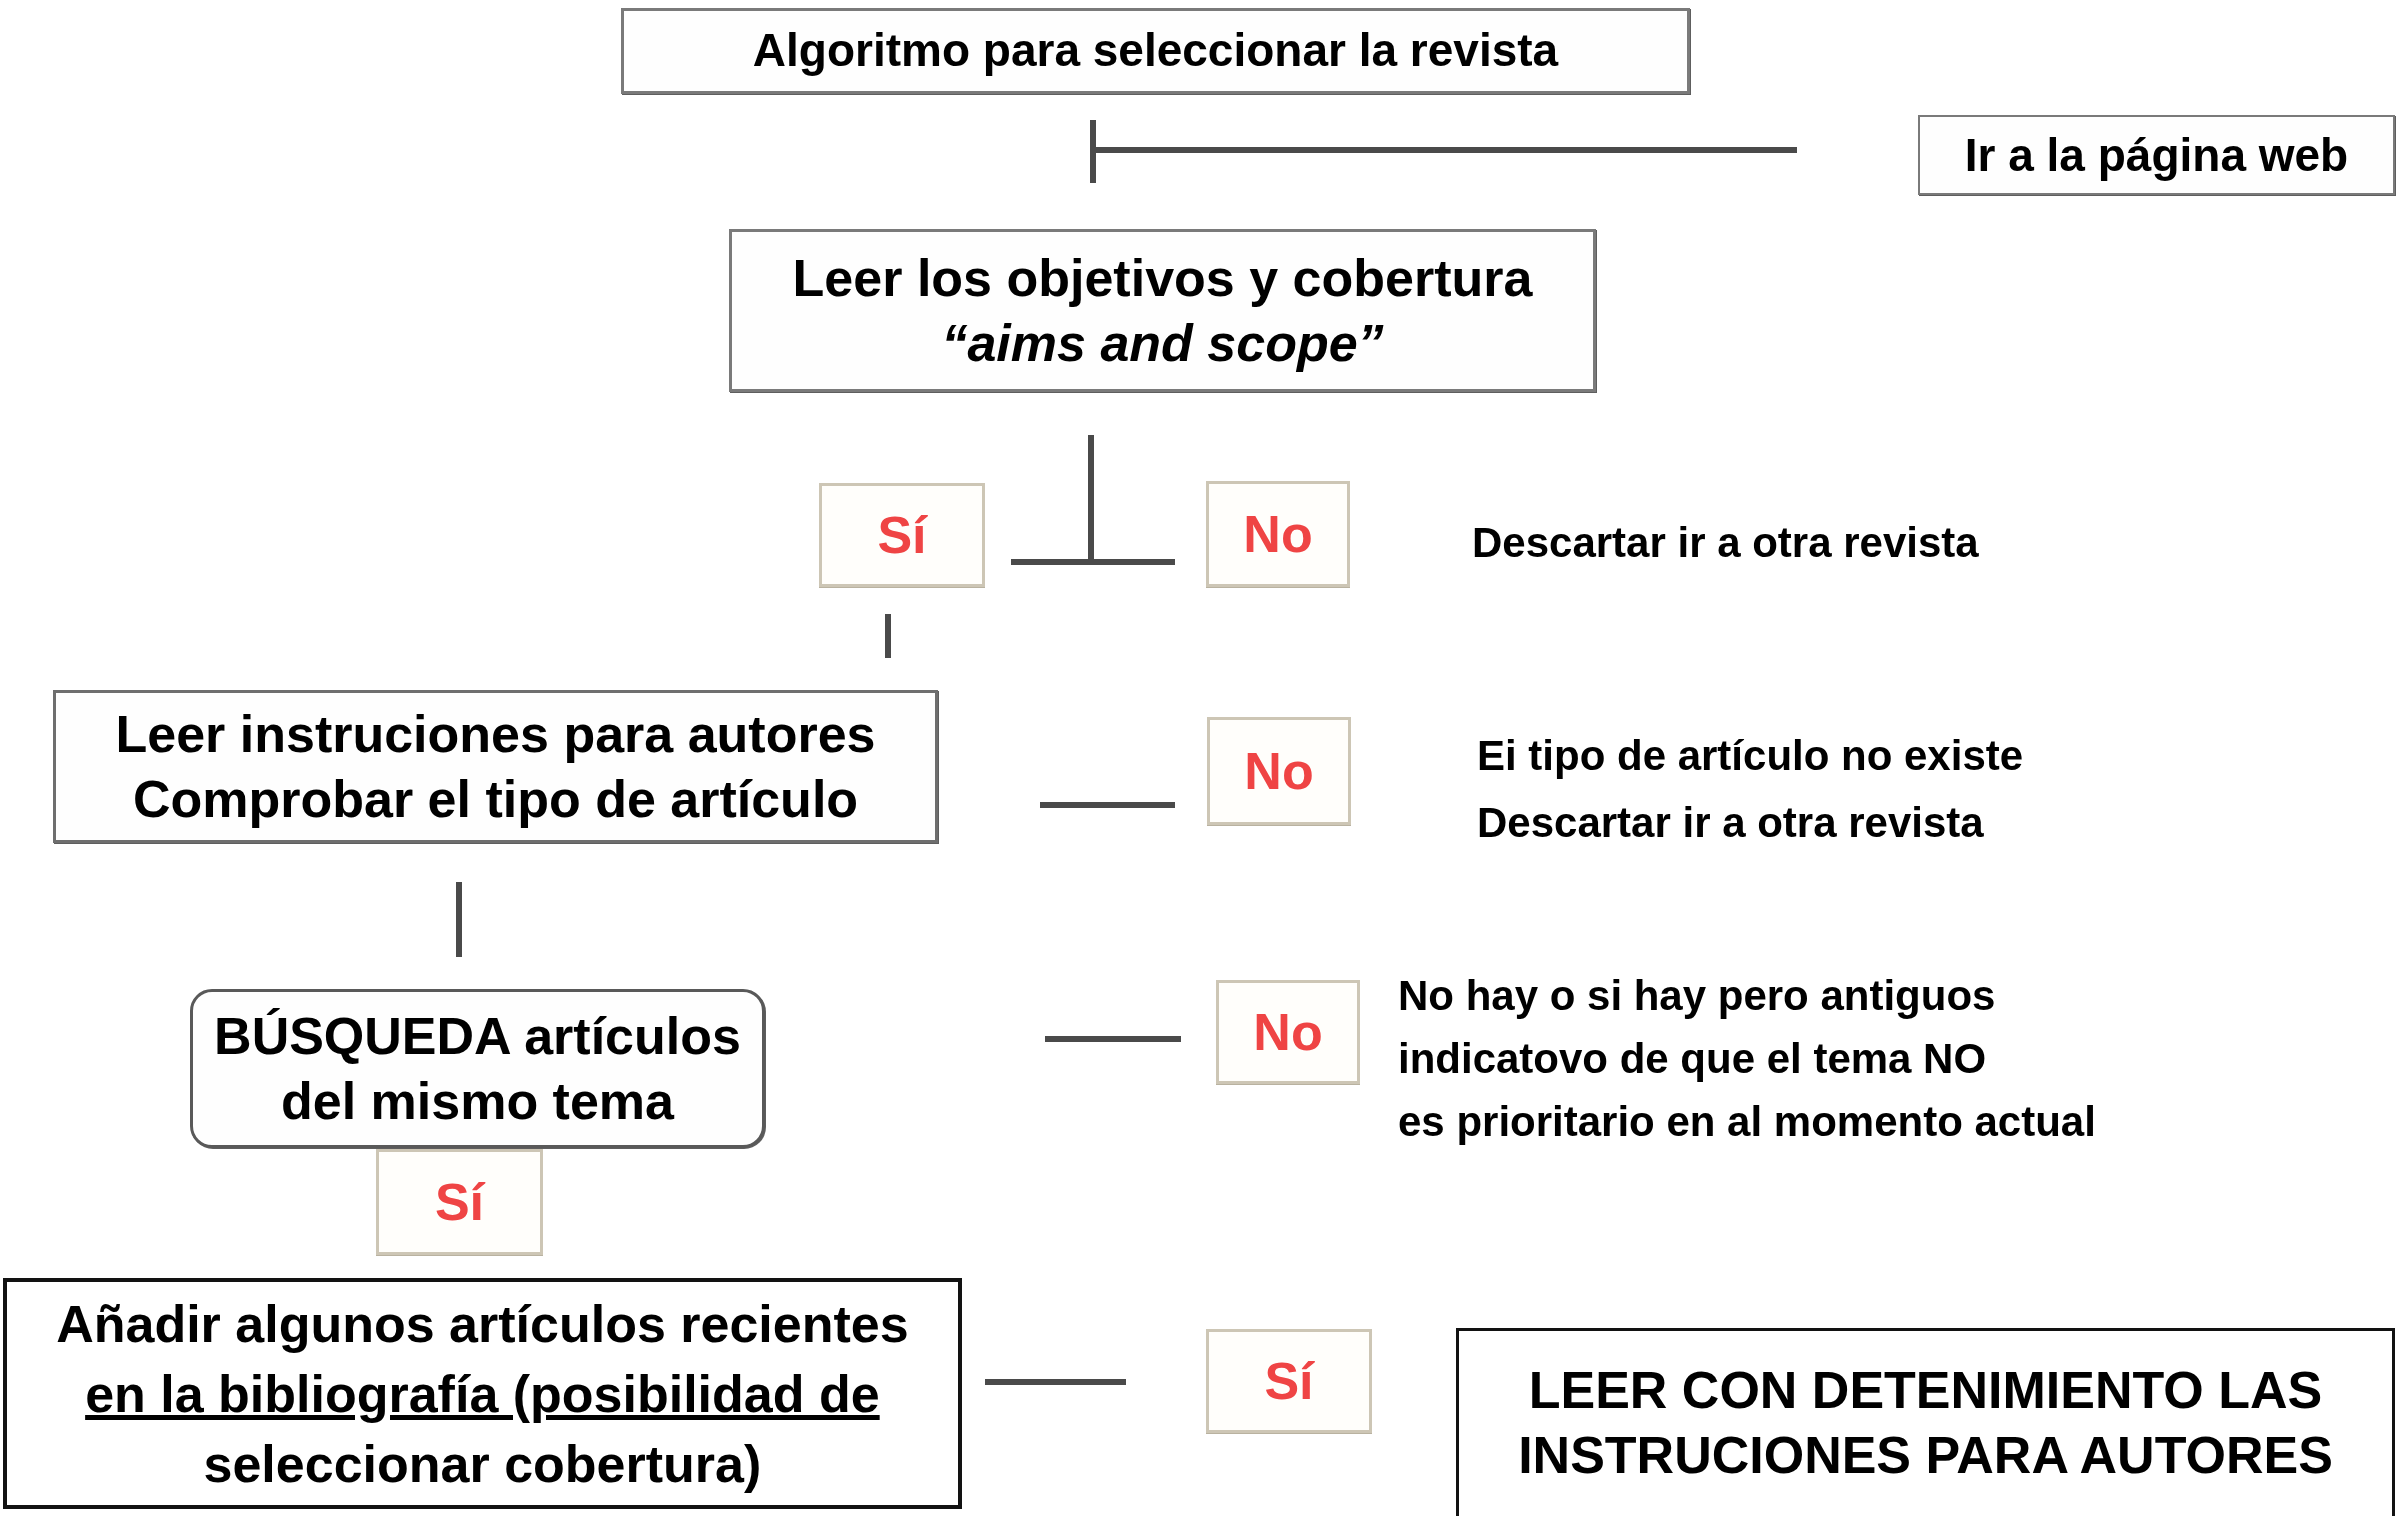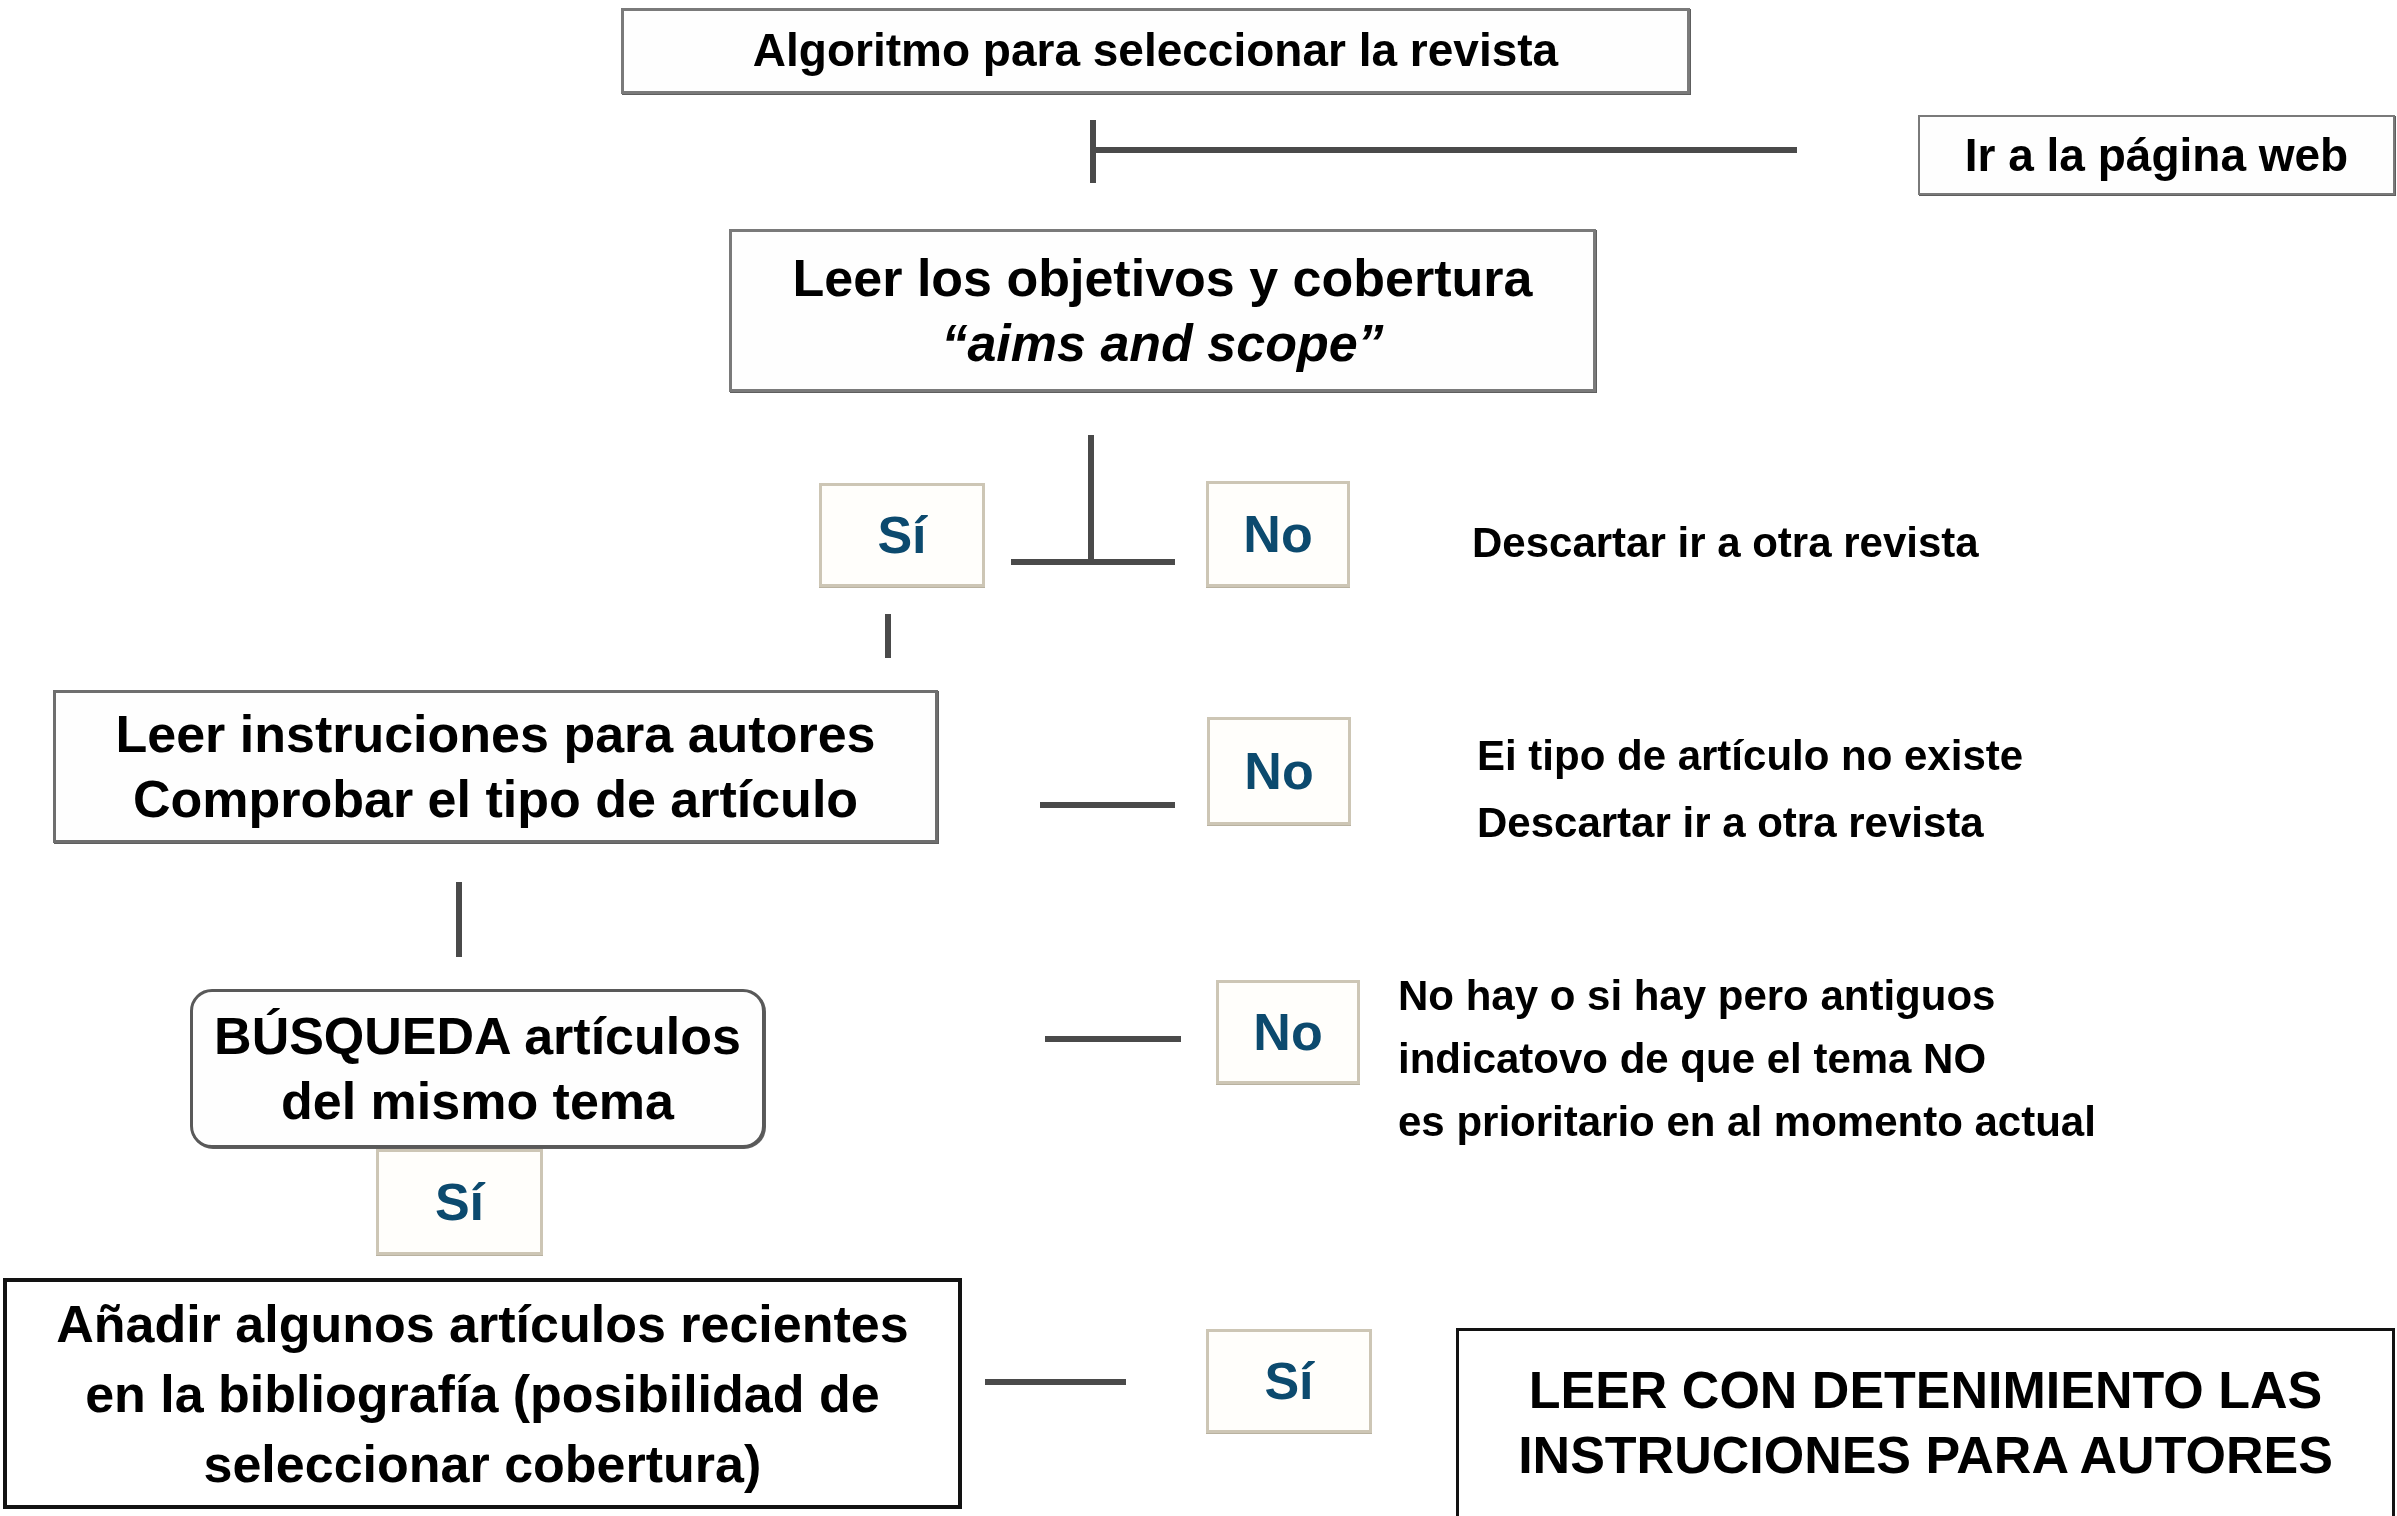--- a/index.html
+++ b/index.html
@@ -39,21 +39,21 @@
   }
   
   .decision {
     border: 3.8px solid #cdc6b5;
     background: #fffefb;
     display: flex;
     justify-content: center;
     align-items: center;
     font-weight: bold;
     font-size: 52px;
-    color: #0c4a6e;
+    color: #ef4444;
     box-shadow: 0 1px 0 #b9b2a0;
   }
   
   .conn { background: #4a4a4a; }
 
   .t48 { font-size: 46px; line-height: 57px; }
   .t46 { font-size: 52px; line-height: 65px; }
   .t44 { font-size: 42px; line-height: 63px; }
   .note {
     font-weight: bold;
@@ -129,21 +129,21 @@
     <span style="display:block;">indicatovo de que el tema NO</span>
     <span style="display:block;">es prioritario en al momento actual</span>
   </div>
 
   <div class="abs decision" style="left:376px; top:1149px; width:167px; height:106px;">
     <span>Sí</span>
   </div>
 
   <div class="abs box-black" style="left:2.9px; top:1278px; width:959px; height:231px;">
     <span class="t46" style="line-height:70px;">Añadir algunos artículos recientes</span>
-    <span class="t46" style="line-height:70px;">en la bibliografía (posibilidad de</span>
+    <span class="t46" style="line-height:70px;text-decoration:underline;">en la bibliografía (posibilidad de</span>
     <span class="t46" style="line-height:70px;">seleccionar cobertura)</span>
   </div>
 
   <div class="abs conn" style="left:985px; top:1379px; width:141px; height:5.7px;"></div>
 
   <div class="abs decision" style="left:1206px; top:1329px; width:166px; height:104px;">
     <span>Sí</span>
   </div>
 
   <div class="abs box-black" style="left:1456px; top:1292px; width:939px; height:199px; border-width:3.8px; justify-content:flex-start; padding-top:27px;margin-top:36px;">

